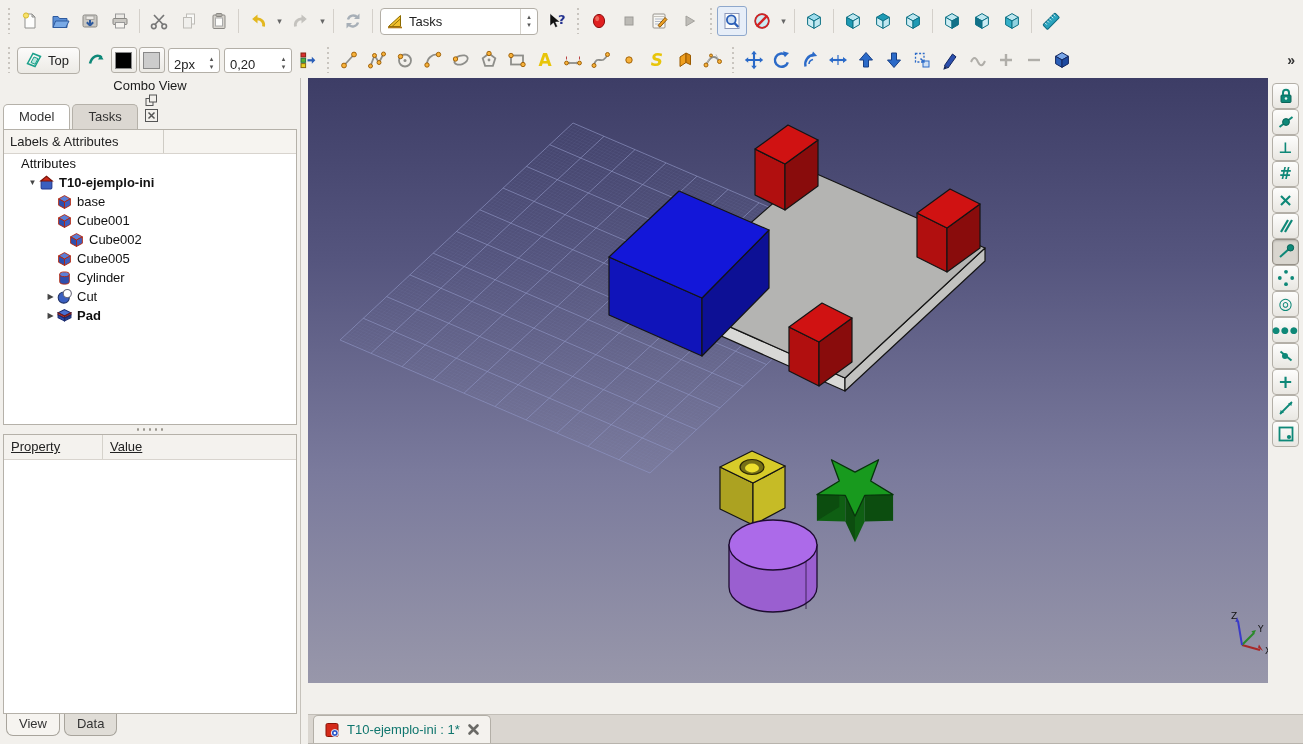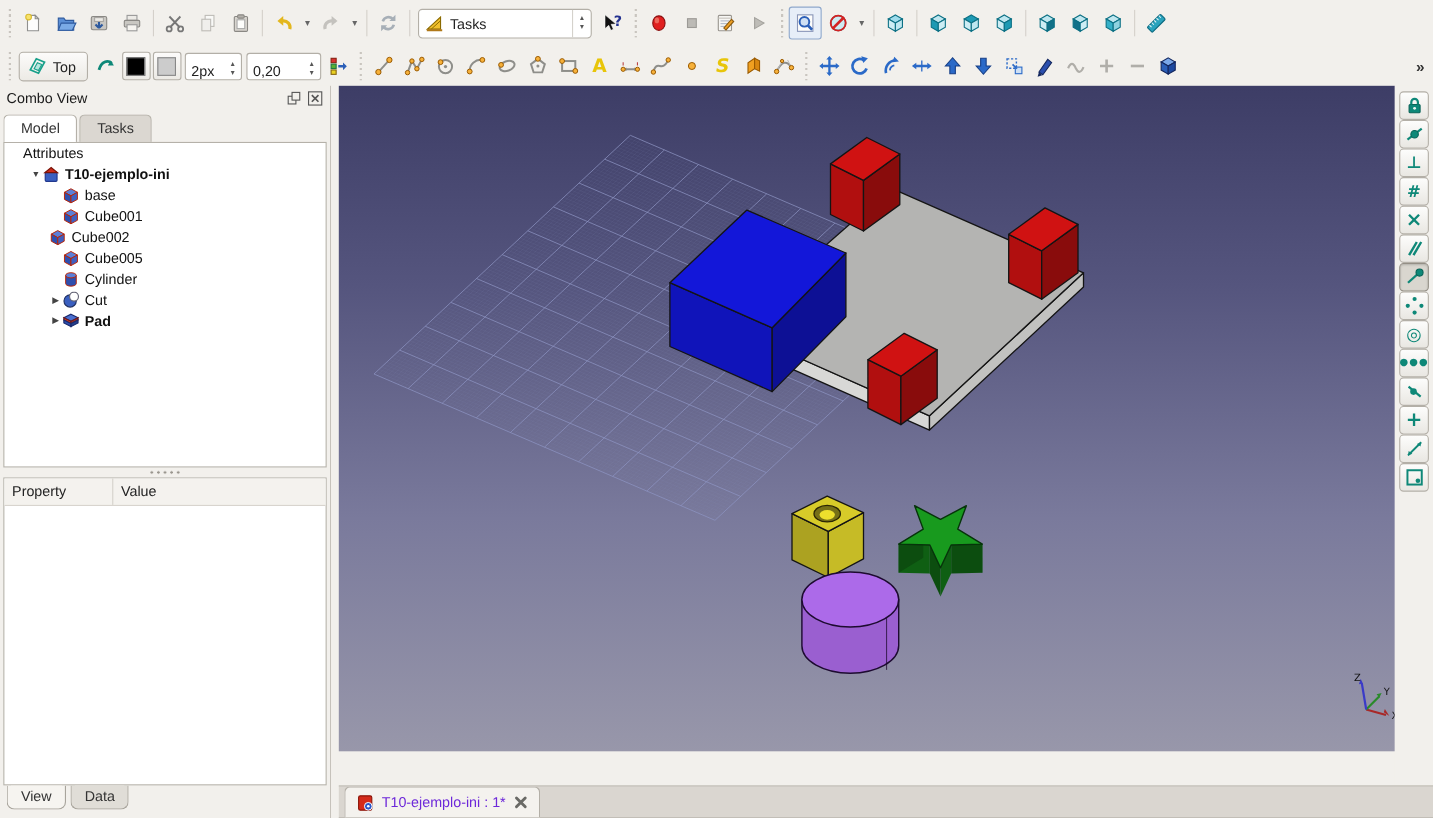--- a/index.html
+++ b/index.html
@@ -42,39 +42,39 @@
              display:flex; align-items:flex-end; margin:0 2px; }
   .spinbox .val { flex:1; padding-left:5px; }
   .spinbox .spin { width:15px; display:flex; flex-direction:column; align-items:center; color:#555;
                    font-size:7px; line-height:1.15; }
 
   
   #main { flex:1; display:flex; min-height:0; }
   #left-panel { width:301px; display:flex; flex-direction:column; background:#f2f0ec;
                 border-right:1px solid #c6c2bb; }
   #splitv { width:7px; background:#f2f0ec; }
-  #cv-title { height:23px; display:flex; align-items:center; padding:0 6px; }
+  #cv-title { height:23px; display:flex; align-items:center; padding:0 6px;flex-direction:column; }
   #cv-title .t { flex:1; color:#1a1a1a; }
   .winbtn { width:16px; height:16px; margin-left:3px; display:flex; align-items:center; justify-content:center; }
   #cv-tabs { height:28px; display:flex; align-items:flex-end; padding-left:3px; }
   .cvtab { padding:4px 15px 5px; border:1px solid #b5b1a9; border-bottom:none; border-radius:5px 5px 0 0;
            background:#dbd7d1; margin-right:2px; color:#333; }
   .cvtab.active { background:#fff; position:relative; z-index:2; }
   #tree-wrap { flex:1; margin:0 3px; background:#fff; border:1px solid #b5b1a9; min-height:0; overflow:hidden; }
   #tree-header { height:24px; background:#f6f4f0; border-bottom:1px solid #d8d4ce; display:flex; }
   #tree-header .hseg { width:160px; border-right:1px solid #cfccc5; display:flex; align-items:center; padding-left:6px; color:#222; }
   .trow { height:19px; display:flex; align-items:center; white-space:nowrap; }
   .trow .exp { width:13px; text-align:center; font-size:8px; color:#444; flex:0 0 auto; }
   .trow .ticon { width:16px; height:15px; margin-right:4px; flex:0 0 auto; }
   .trow .lbl { color:#111; }
   .trow .lbl.bold { font-weight:bold; }
   #splith { height:9px; display:flex; align-items:center; justify-content:center; }
   #splith .dots { width:30px; height:3px;
         background:radial-gradient(circle,#9a968e 1px,transparent 1.4px); background-size:6px 3px; }
-  #prop-wrap { height:280px; margin:0 3px; background:#fff; border:1px solid #b5b1a9; display:flex; flex-direction:column; }
+  #prop-wrap { height:280px; margin:0 3px; background:#fff; border:1px solid #b5b1a9; display:flex; flex-direction:column;text-decoration:underline; }
   #prop-header { height:25px; background:#f4f2ee; border-bottom:1px solid #d8d4ce; display:flex; }
   #prop-header .ph { padding:4px 0 0 7px; border-right:1px solid #d5d2cb; color:#222; }
   #prop-header .ph.c1 { width:99px; }
   #prop-header .ph.c2 { flex:1; border-right:none; }
   #prop-body { flex:1; }
   #bottom-tabs { height:30px; display:flex; align-items:flex-start; padding-left:6px; }
   .btab { padding:2px 12px 4px; border:1px solid #a8a49c; border-top:none; border-radius:0 0 7px 7px;
           background:#e0ddd7; color:#333; margin-right:4px; }
   .btab.active { background:#f6f4f0; position:relative; z-index:2; }
 
@@ -84,21 +84,21 @@
   #snapbar { width:35px; background:#f2f0ec; display:flex; flex-direction:column; align-items:center; padding-top:5px; }
   .snapbtn { width:27px; height:26px; border:1px solid #b3afa7; border-radius:4px; margin-bottom:0px;
              background:linear-gradient(#fdfdfc,#e9e7e2); display:flex; align-items:center; justify-content:center; }
   .snapbtn.pressed { background:#d9d6cf; border-color:#948f86; box-shadow:inset 0 1px 2px rgba(0,0,0,.18); }
   .snapbtn + .snapbtn { margin-top:0; }
 
   #mdi { height:30px; background:#dad6d0; border-top:1px solid #c2beb7; border-bottom:1px solid #b8b4ad;
          display:flex; align-items:flex-end; padding-left:5px; }
   .mditab { height:28px; background:#f4f2ee; border:1px solid #b3afa7; border-bottom:none;
             border-radius:5px 5px 0 0; display:flex; align-items:center; gap:7px; padding:0 10px; }
-  .mditab .lbl { color:#6d28d9; }
+  .mditab .lbl { color:#0f766e; }
 
   #statusbar { height:31px; background:#f2f0ec; border-top:1px solid #d8d4ce;
                display:flex; align-items:center; justify-content:flex-end; padding-right:9px; color:#333; }
 </style>
 </head>
 <body>
 
 <div id="app">
   <div id="tb1" class="toolbar">
       <div class="handle"></div>
@@ -641,20 +641,23 @@
               <rect x="1.5" y="1.5" width="12" height="12" fill="none" stroke="#555"></rect>
               <path d="M4.5 4.5 l6 6 M10.5 4.5 l-6 6" stroke="#555" stroke-width="1.5"></path>
             </svg>
           </span>
       </div>
       <div id="cv-tabs">
           <div class="cvtab active">Model</div>
           <div class="cvtab">Tasks</div>
         </div>
       <div id="tree-wrap">
+        <div id="tree-header">
+          <div class="hseg">Labels &amp; Attributes</div>
+        </div>
         <div id="tree">
             <div class="trow" style="padding-left:4px">
        <span class="exp"></span>
               <span class="lbl">Attributes</span>
      </div>
             <div class="trow" style="padding-left:22px">
        <span class="exp">▼</span>
               <span class="ticon"><svg width="15" height="15" viewBox="0 0 14 14">
                   <rect x="2" y="5" width="10" height="8" rx="1" fill="#3a5fc0" stroke="#22388e"></rect>
                   <path d="M1.6 5.6 L7 1.2 L12.4 5.6 z" fill="#cc2a1a" stroke="#7a1408"></path>
@@ -672,21 +675,21 @@
      </div>
             <div class="trow" style="padding-left:40px">
        <span class="exp"></span>
               <span class="ticon"><svg width="15" height="15" viewBox="0 0 14 14">
                   <polygon points="7,1.5 12.5,4.5 7,7.5 1.5,4.5" fill="#5b7fd8" stroke="#bb2200" stroke-width="0.8"></polygon>
                   <polygon points="1.5,4.5 7,7.5 7,13.5 1.5,10.5" fill="#2e4fae" stroke="#bb2200" stroke-width="0.8"></polygon>
                   <polygon points="12.5,4.5 7,7.5 7,13.5 12.5,10.5" fill="#405fc0" stroke="#bb2200" stroke-width="0.8"></polygon>
                 </svg></span>
               <span class="lbl">Cube001</span>
      </div>
-            <div class="trow" style="padding-left:28px">
+            <div class="trow" style="padding-left:52px">
        <span class="exp"></span>
               <span class="ticon"><svg width="15" height="15" viewBox="0 0 14 14">
                   <polygon points="7,1.5 12.5,4.5 7,7.5 1.5,4.5" fill="#5b7fd8" stroke="#bb2200" stroke-width="0.8"></polygon>
                   <polygon points="1.5,4.5 7,7.5 7,13.5 1.5,10.5" fill="#2e4fae" stroke="#bb2200" stroke-width="0.8"></polygon>
                   <polygon points="12.5,4.5 7,7.5 7,13.5 12.5,10.5" fill="#405fc0" stroke="#bb2200" stroke-width="0.8"></polygon>
                 </svg></span>
               <span class="lbl">Cube002</span>
      </div>
             <div class="trow" style="padding-left:40px">
        <span class="exp"></span>

